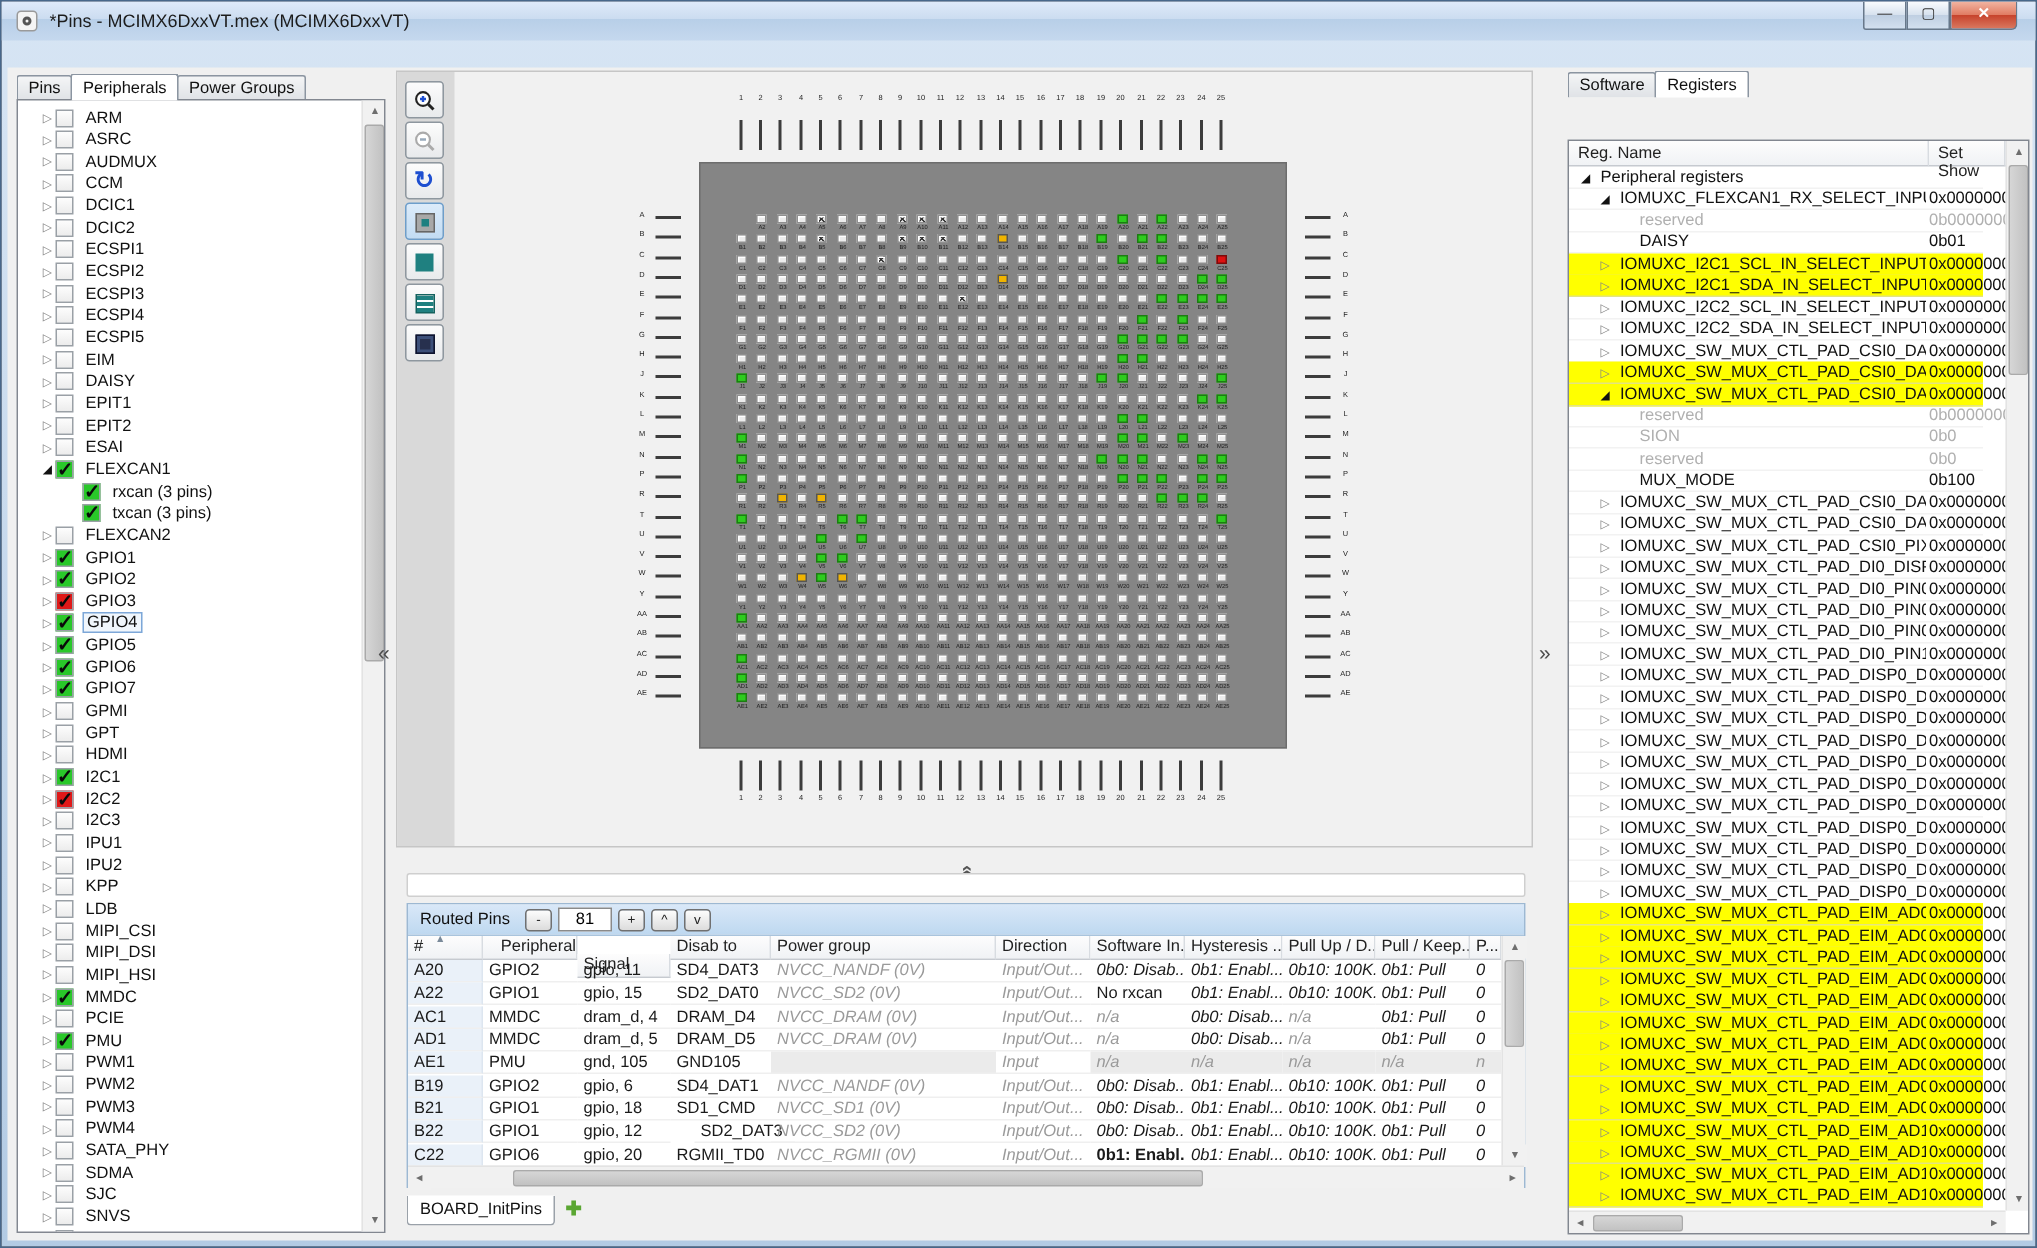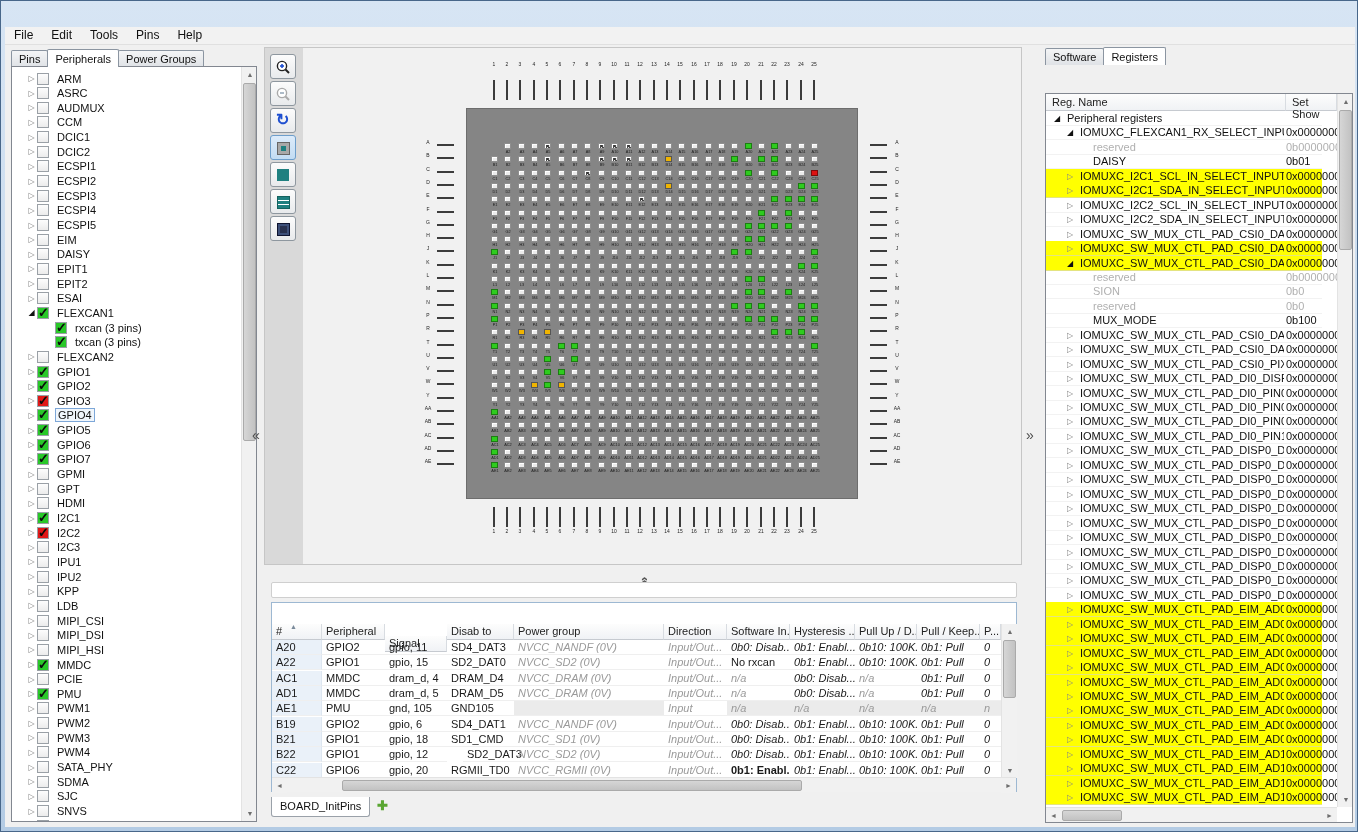--- a/index.html
+++ b/index.html
@@ -153,28 +153,32 @@
   
   #boardtab { position:absolute; left:266px; top:752px; height:20px; padding:3px 8px 0 8px;
               background:#fff; border:1px solid #9aa1a9; border-top:none;
               border-radius:0 0 3px 3px; font-size:11px; color:#111; }
   #plusicon { position:absolute; left:372px; top:753px; font-size:13px; color:#5aa632; font-weight:bold; }
 </style>
 </head>
 <body>
 
 <div id="win">
+  <div class="titlebar">
+    <span class="appicon">
+        <i></i>
+      </span>
+    <span class="titletext">*Pins - MCIMX6DxxVT.mex (MCIMX6DxxVT)</span>
+    <span class="winbtns">
+      <span class="winbtn min">—</span>
+      <span class="winbtn">▢</span>
+      <span class="winbtn close">✕</span>
+    </span>
+  </div>
 
-  <div class="menubar" id="menubar">
-      <div class="menuitem">File</div>
-      <div class="menuitem">Edit</div>
-      <div class="menuitem">Tools</div>
-      <div class="menuitem">Pins</div>
-      <div class="menuitem">Help</div>
-    </div>
 
   <div class="client">
 
     <div id="lefttabs"><span class="tab">Pins</span><span class="tab active">Peripherals</span><span class="tab">Power Groups</span></div>
     <div id="treebox">
       <div id="treerows">
           <div class="trow" style="top: 4px;">
             <span class="texp">▷</span>
             <span class="cbx"></span>
             <span class="tlabel">ARM</span>
@@ -3181,23 +3185,31 @@
           <div class="rowletter" style="left: 153px; top: 411.2px;">AE</div>
           <div class="tickx" style="left: 172px; top: 415.2px;"></div>
           <div class="tickx" style="left: 605px; top: 415.2px;"></div>
           <div class="rowletter" style="left: 622px; top: 411.2px;">AE</div>
         </div>
     </div>
     <div id="collapsechev">»</div>
 
     <div id="botstrip"></div>
     <div id="routedbox">
+      <div id="routedhdr">
+        <span class="title">Routed Pins</span>
+        <span class="minibtn">-</span>
+        <input id="pincount" value="81" style="">
+        <span class="minibtn">+</span>
+        <span class="minibtn">^</span>
+        <span class="minibtn">v</span>
+      </div>
       <div class="rtable" id="rtable">
           <div class="rhcell" style="left: 0px; width: 50px;">#<span class="sortmark">▲</span></div>
-          <div class="rhcell" style="left: 50px; width: 63px;">Peripheral</div>
+          <div class="rhcell" style="left: 50px; width: 63px; text-align: right;">Peripheral</div>
           <div class="rhcell" style="left: 113px; width: 62px; margin-top: 12px;">Signal</div>
           <div class="rhcell" style="left: 175px; width: 67px;">Disab to</div>
           <div class="rhcell" style="left: 242px; width: 150px;">Power group</div>
           <div class="rhcell" style="left: 392px; width: 63px;">Direction</div>
           <div class="rhcell" style="left: 455px; width: 63px;">Software In...</div>
           <div class="rhcell" style="left: 518px; width: 65px;">Hysteresis ...</div>
           <div class="rhcell" style="left: 583px; width: 62px;">Pull Up / D...</div>
           <div class="rhcell" style="left: 645px; width: 63px;">Pull / Keep...</div>
           <div class="rhcell" style="left: 708px; width: 21px;">P...</div>
           <div class="rcell blue" style="left: 0px; width: 50px; top: 16px;">A20</div>

